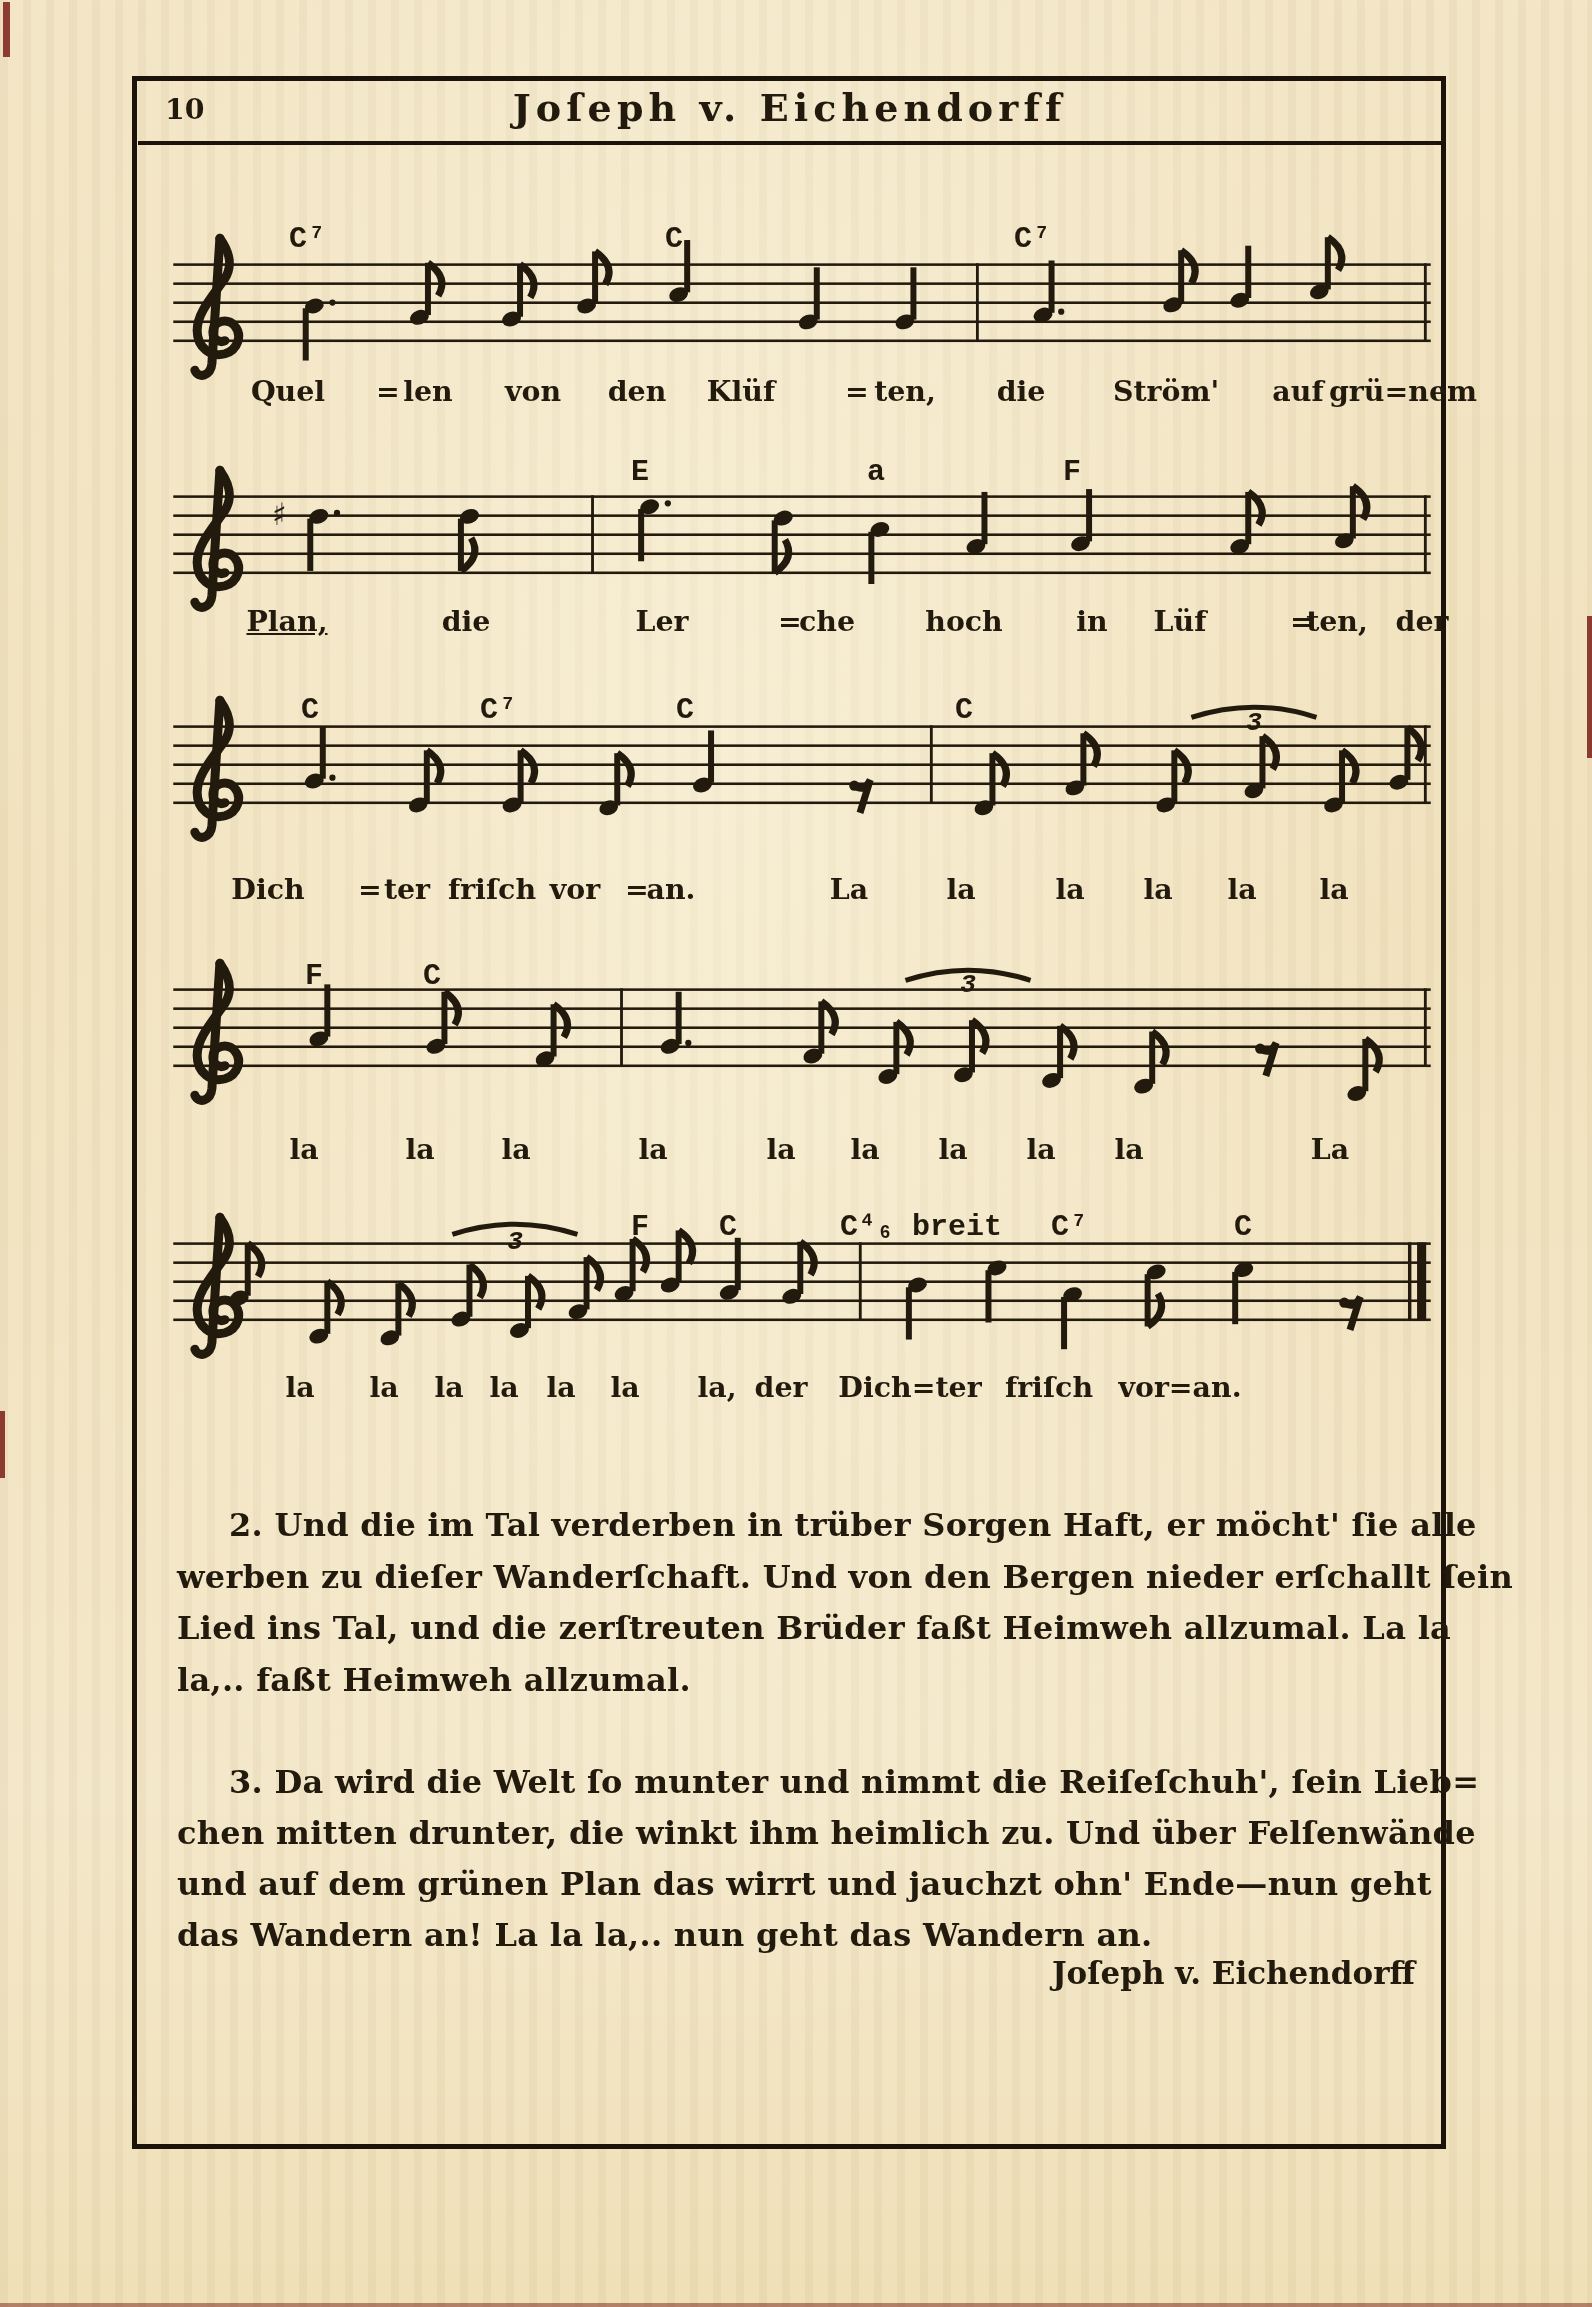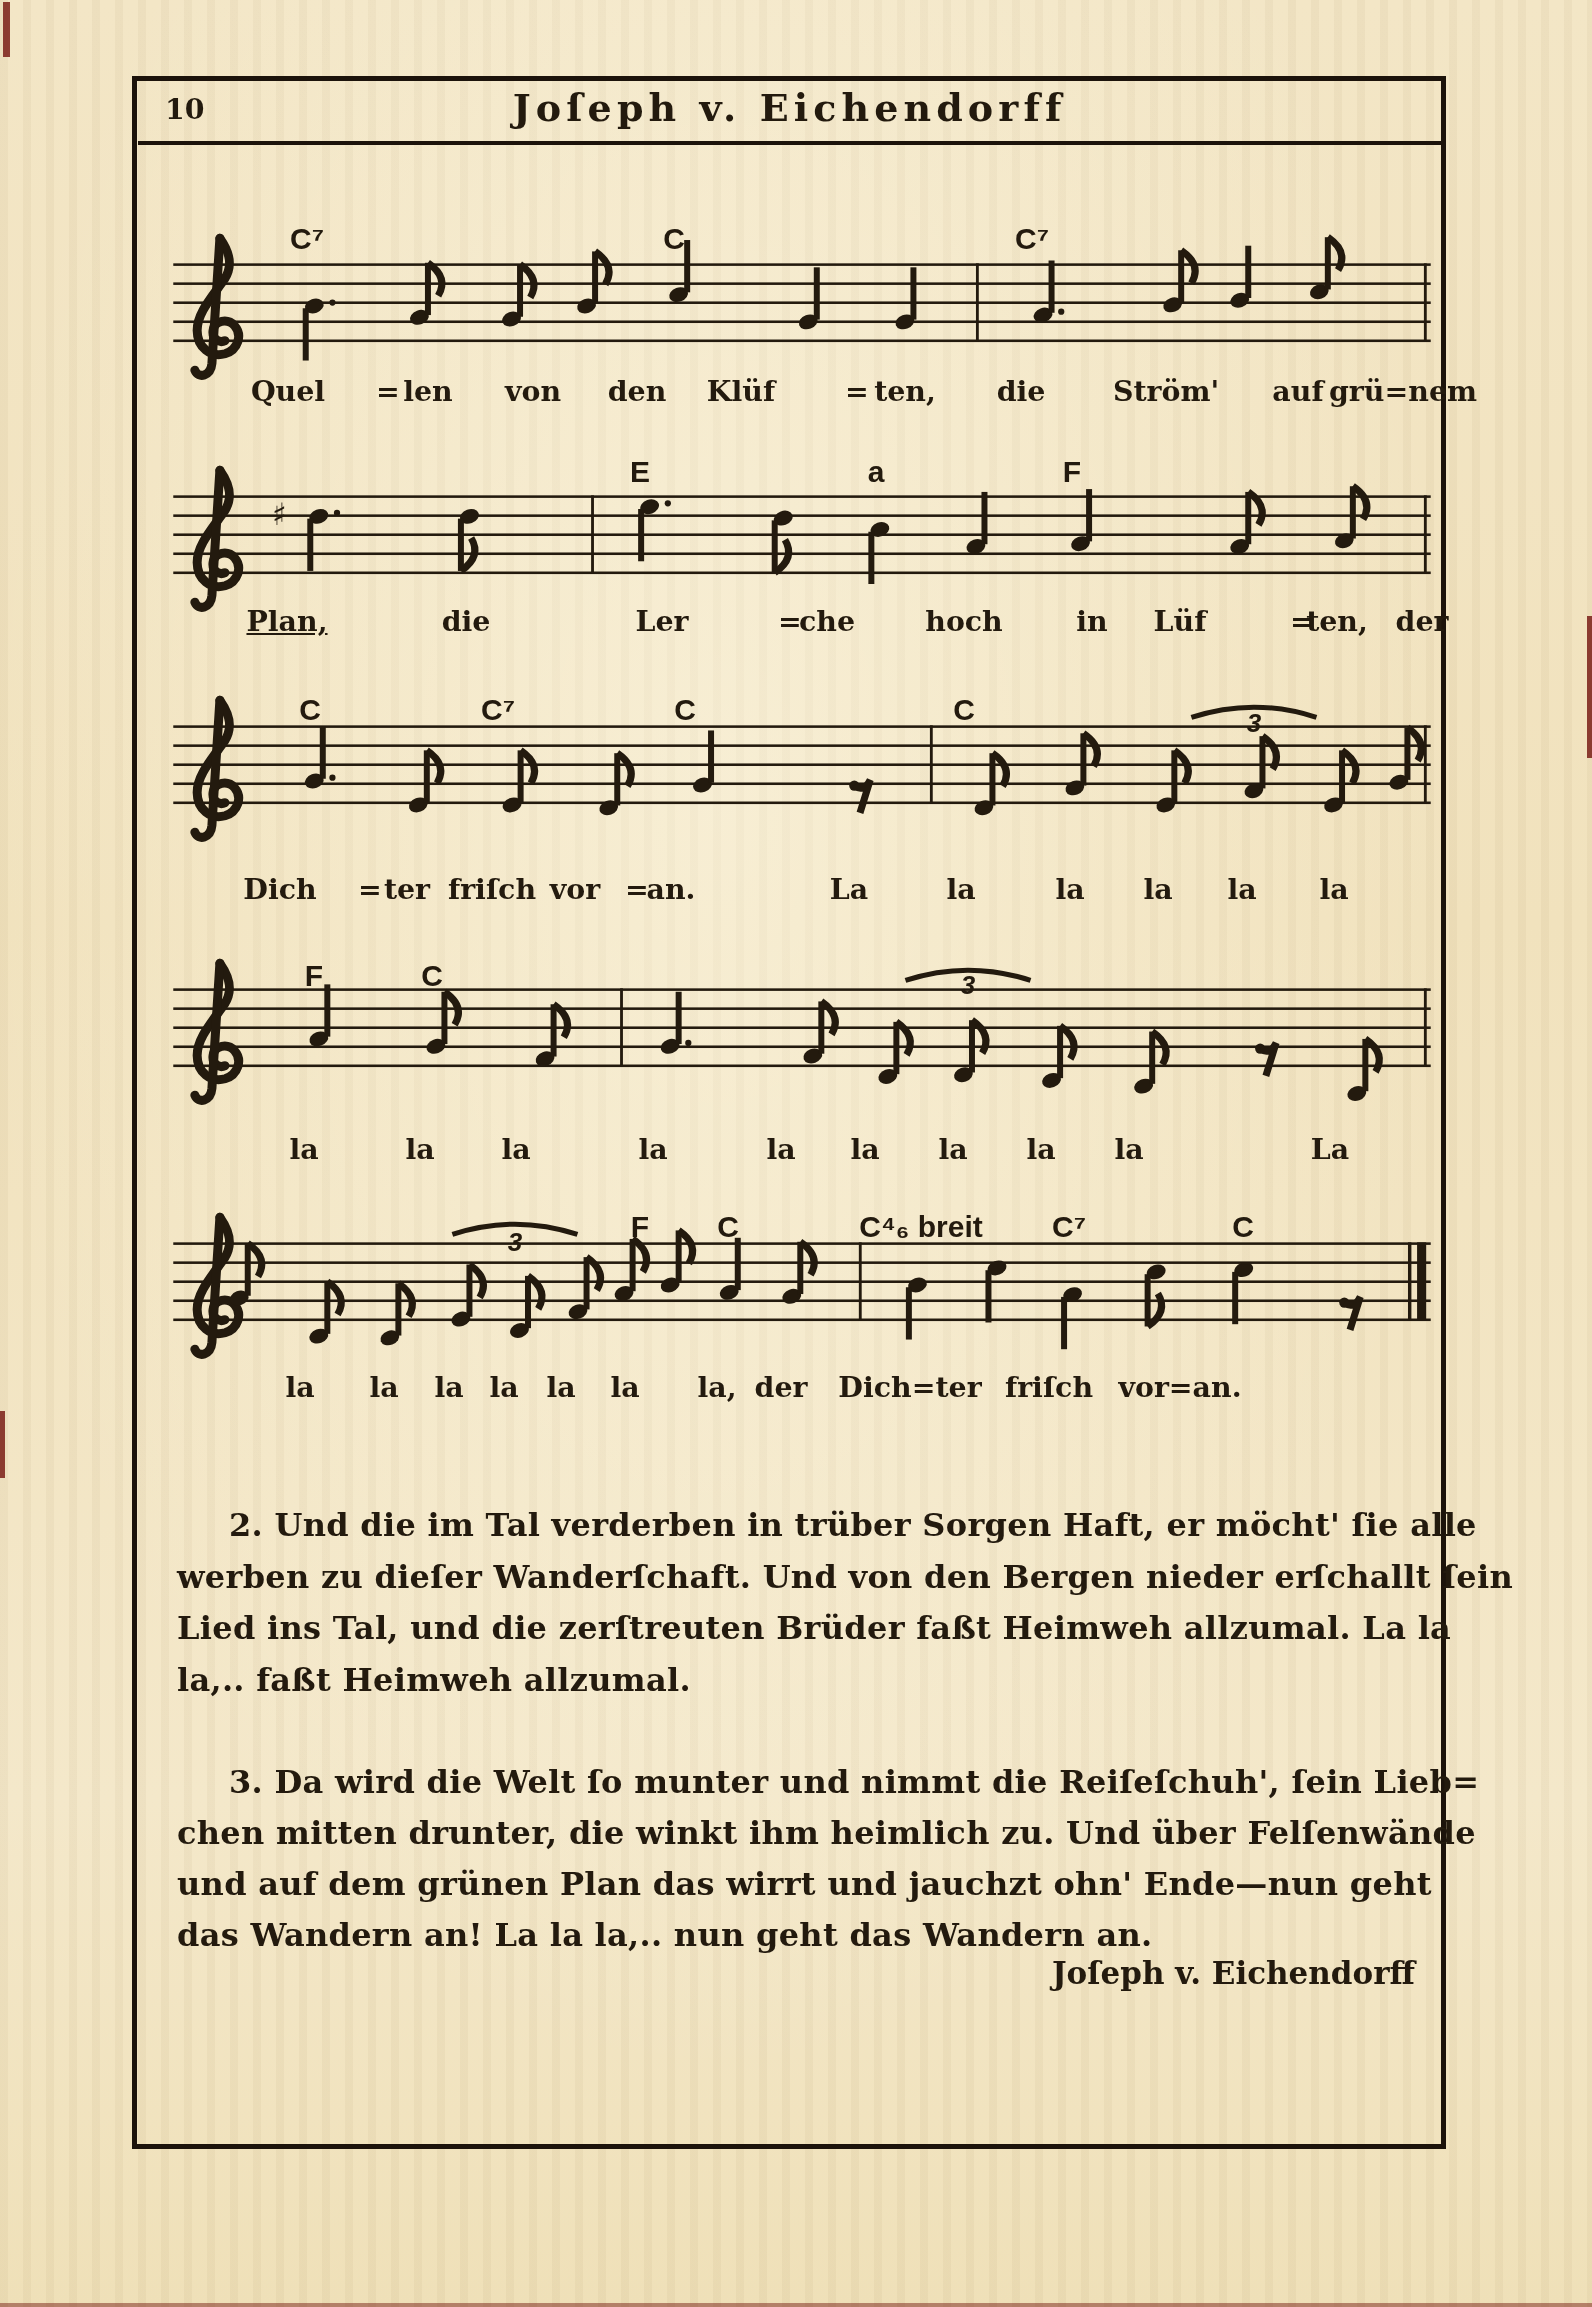--- a/index.html
+++ b/index.html
@@ -9,21 +9,21 @@
       radial-gradient(ellipse at 45% 35%, rgba(255,252,238,.45), rgba(0,0,0,0) 60%),
       repeating-linear-gradient(90deg, rgba(120,90,40,.05) 0 8px, rgba(0,0,0,0) 8px 23px),
       linear-gradient(180deg,#f3e6c6 0%,#f1e2bd 40%,#f4e8ca 78%,#efe0b8 100%);
     font-family:"DejaVu Serif","Liberation Serif",serif;color:#231a0e;
   }
   .edge-artifact{position:absolute;background:#7a1f17;opacity:.85;}
   .frame{position:absolute;border:5.7px solid #1c130b;background:transparent;}
   .header-rule{position:absolute;background:#1c130b;}
   .page-number{position:absolute;font-size:28.4px;font-weight:bold;}
   .page-title{position:absolute;text-align:center;font-size:38px;font-weight:bold;letter-spacing:5.1px;}
-  .chord{position:absolute;transform:translateX(-50%);font-size:30px;font-weight:bold;font-family:Liberation Sans, sans-serif;white-space:nowrap;}
+  .chord{position:absolute;transform:translateX(-50%);font-size:30px;font-weight:bold;font-family:Liberation Mono, monospace;white-space:nowrap;}
   .chord.triplet{font-style:italic;font-size:26px;}
   .syll{position:absolute;transform:translateX(-50%);font-size:28.4px;font-weight:bold;white-space:nowrap;}
   .system-svg{position:absolute;left:171px;width:1262px;height:171px;}
   .verse-line{position:absolute;left:177px;width:1257px;font-size:32px;font-weight:bold;white-space:nowrap;letter-spacing:0.3px;}
   .verse-line.indent{padding-left:52px;}
   .attribution{position:absolute;left:132px;width:1283px;text-align:right;padding-right:35px;font-size:31px;font-weight:bold;}
   svg *{vector-effect:non-scaling-stroke;}
 </style>
 </head>
 <body>
@@ -433,21 +433,21 @@
     <div class="syll" style="left: 1092px; top: 604px;">in</div>
     <div class="syll" style="left: 1180px; top: 604px;">Lüf</div>
     <div class="syll" style="left: 1302px; top: 604px;">=</div>
     <div class="syll" style="left: 1337px; top: 604px;">ten,</div>
     <div class="syll" style="left: 1422px; top: 604px;">der</div>
     <div class="chord" style="left: 310px; top: 693px;">C</div>
     <div class="chord" style="left: 498px; top: 693px;">C⁷</div>
     <div class="chord" style="left: 685px; top: 693px;">C</div>
     <div class="chord" style="left: 964px; top: 693px;">C</div>
     <div class="chord triplet" style="left: 1254px; top: 708px;">3</div>
-    <div class="syll" style="left: 280px; top: 872px;">Dich</div>
+    <div class="syll" style="left: 268px; top: 872px;">Dich</div>
     <div class="syll" style="left: 370px; top: 872px;">=</div>
     <div class="syll" style="left: 407px; top: 872px;">ter</div>
     <div class="syll" style="left: 492px; top: 872px;">friſch</div>
     <div class="syll" style="left: 575px; top: 872px;">vor</div>
     <div class="syll" style="left: 637px; top: 872px;">=</div>
     <div class="syll" style="left: 671px; top: 872px;">an.</div>
     <div class="syll" style="left: 849px; top: 872px;">La</div>
     <div class="syll" style="left: 961px; top: 872px;">la</div>
     <div class="syll" style="left: 1070px; top: 872px;">la</div>
     <div class="syll" style="left: 1158px; top: 872px;">la</div>

